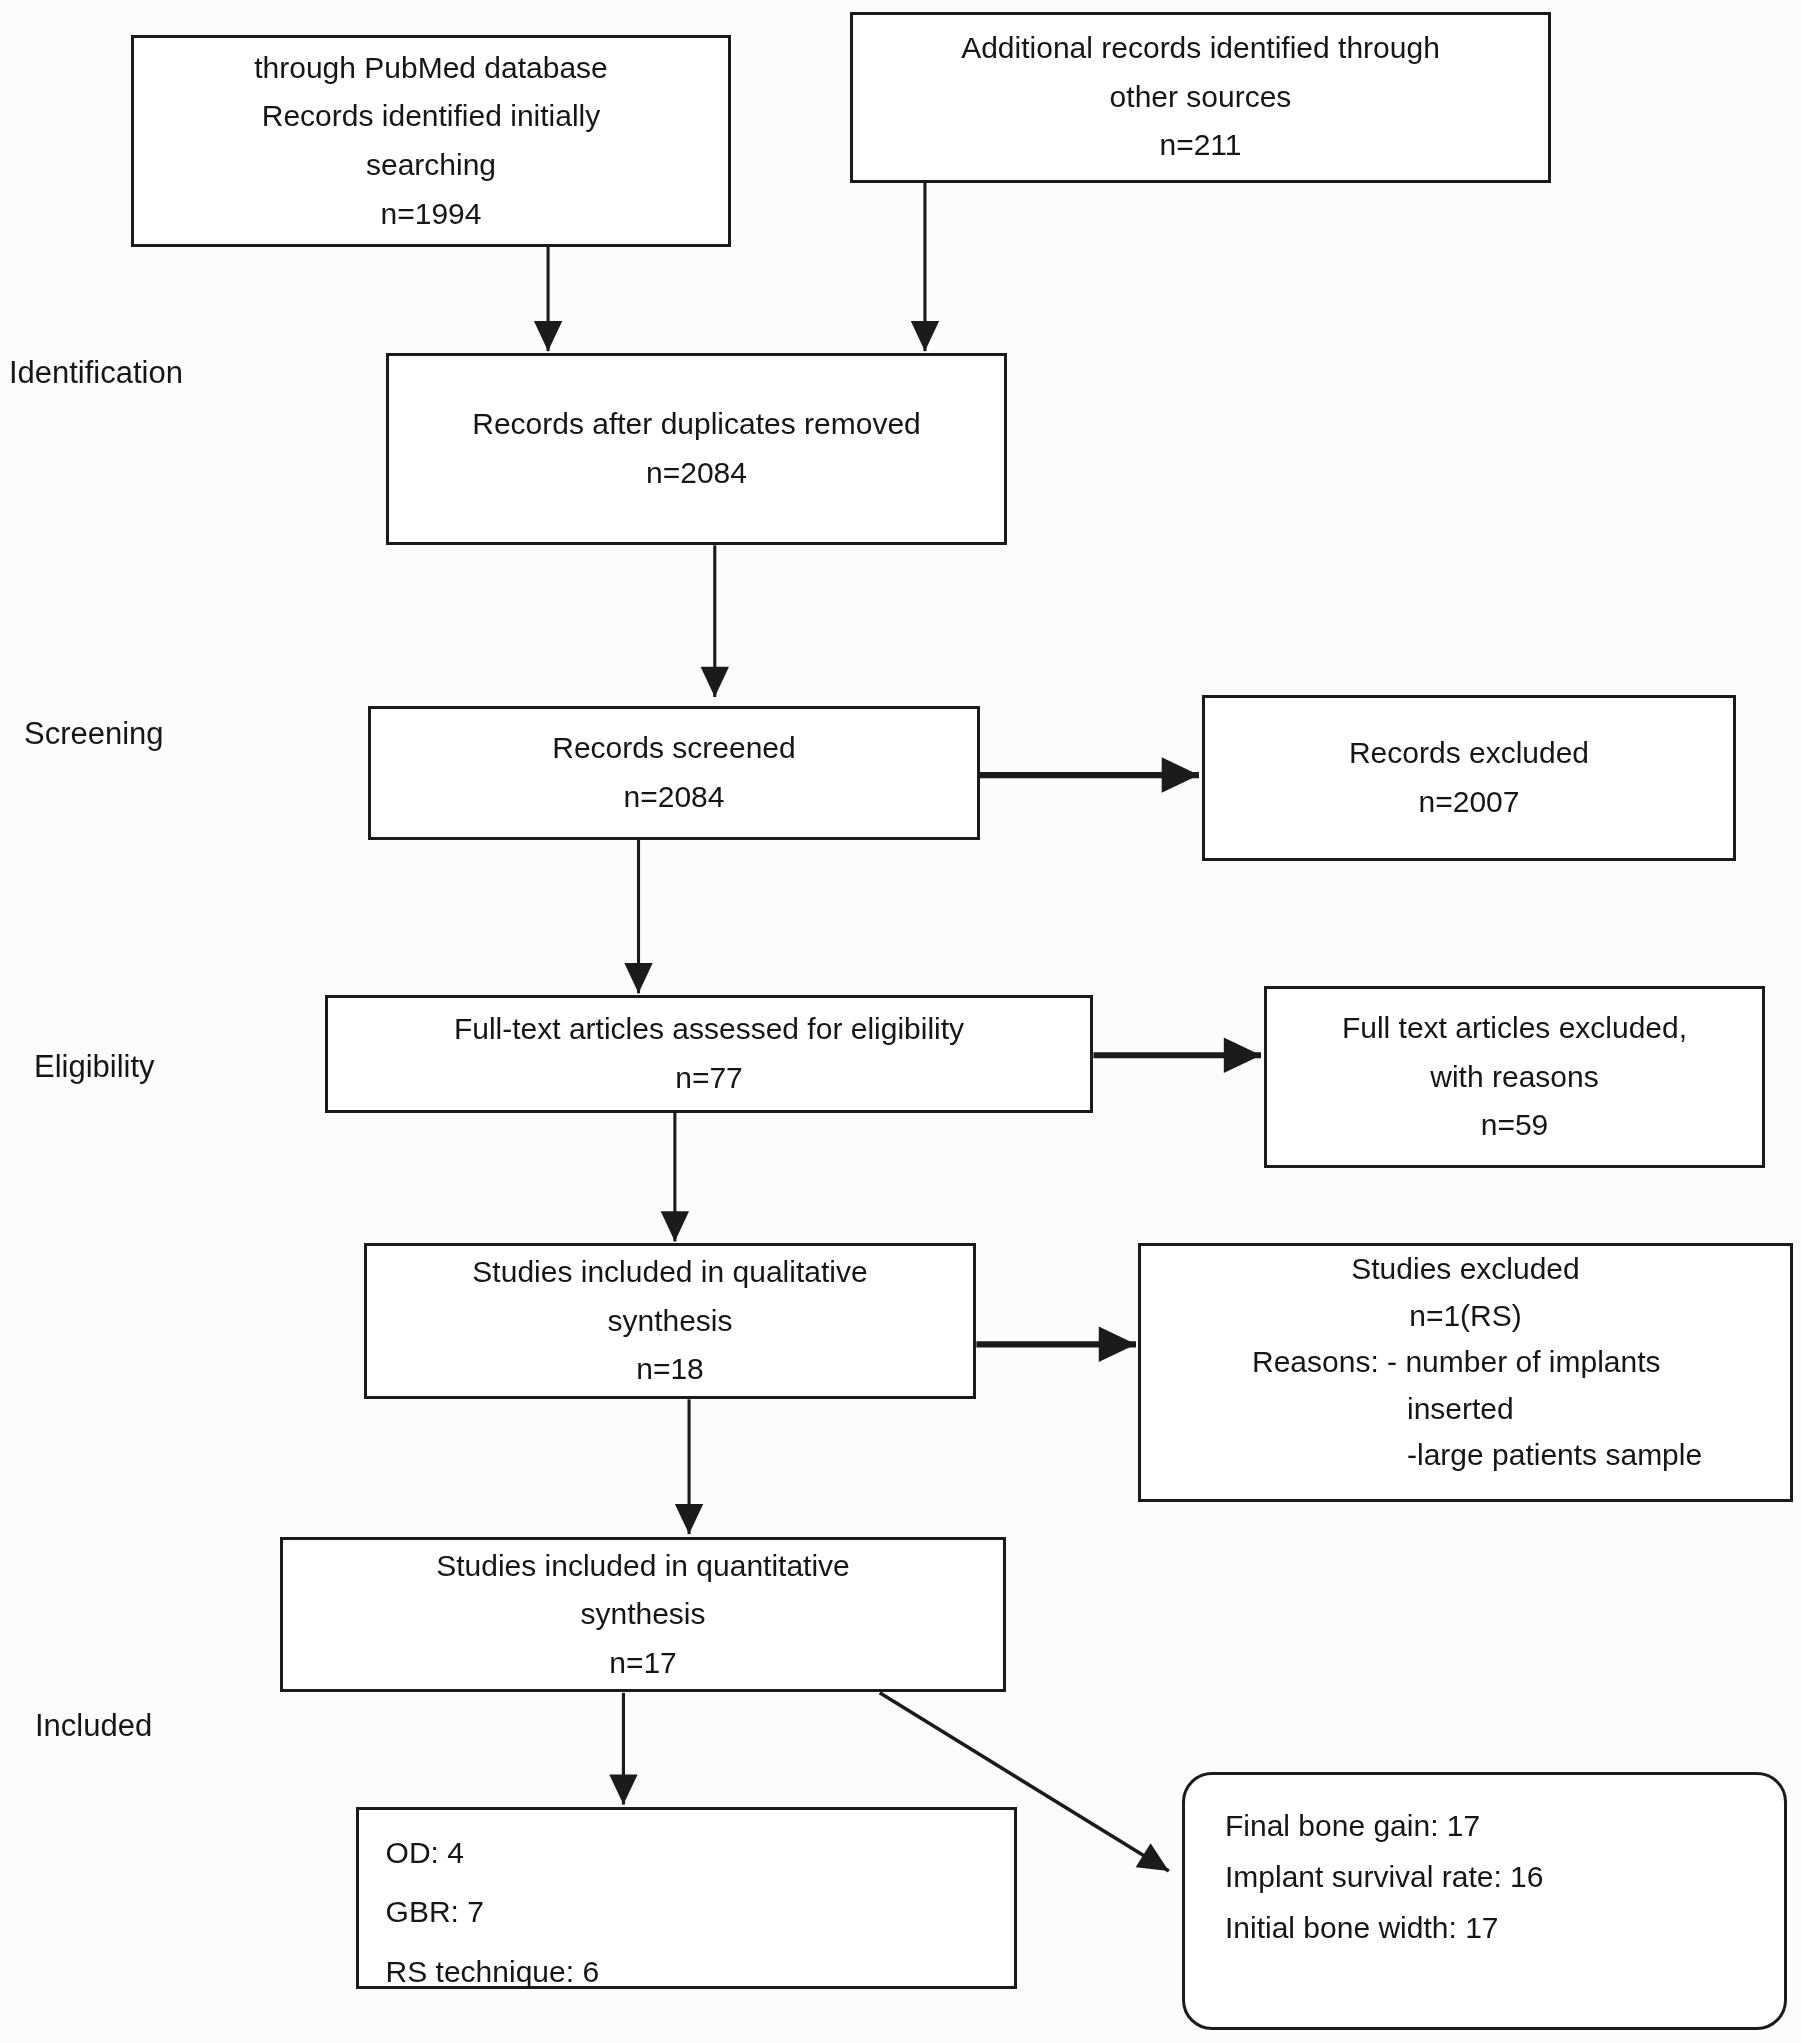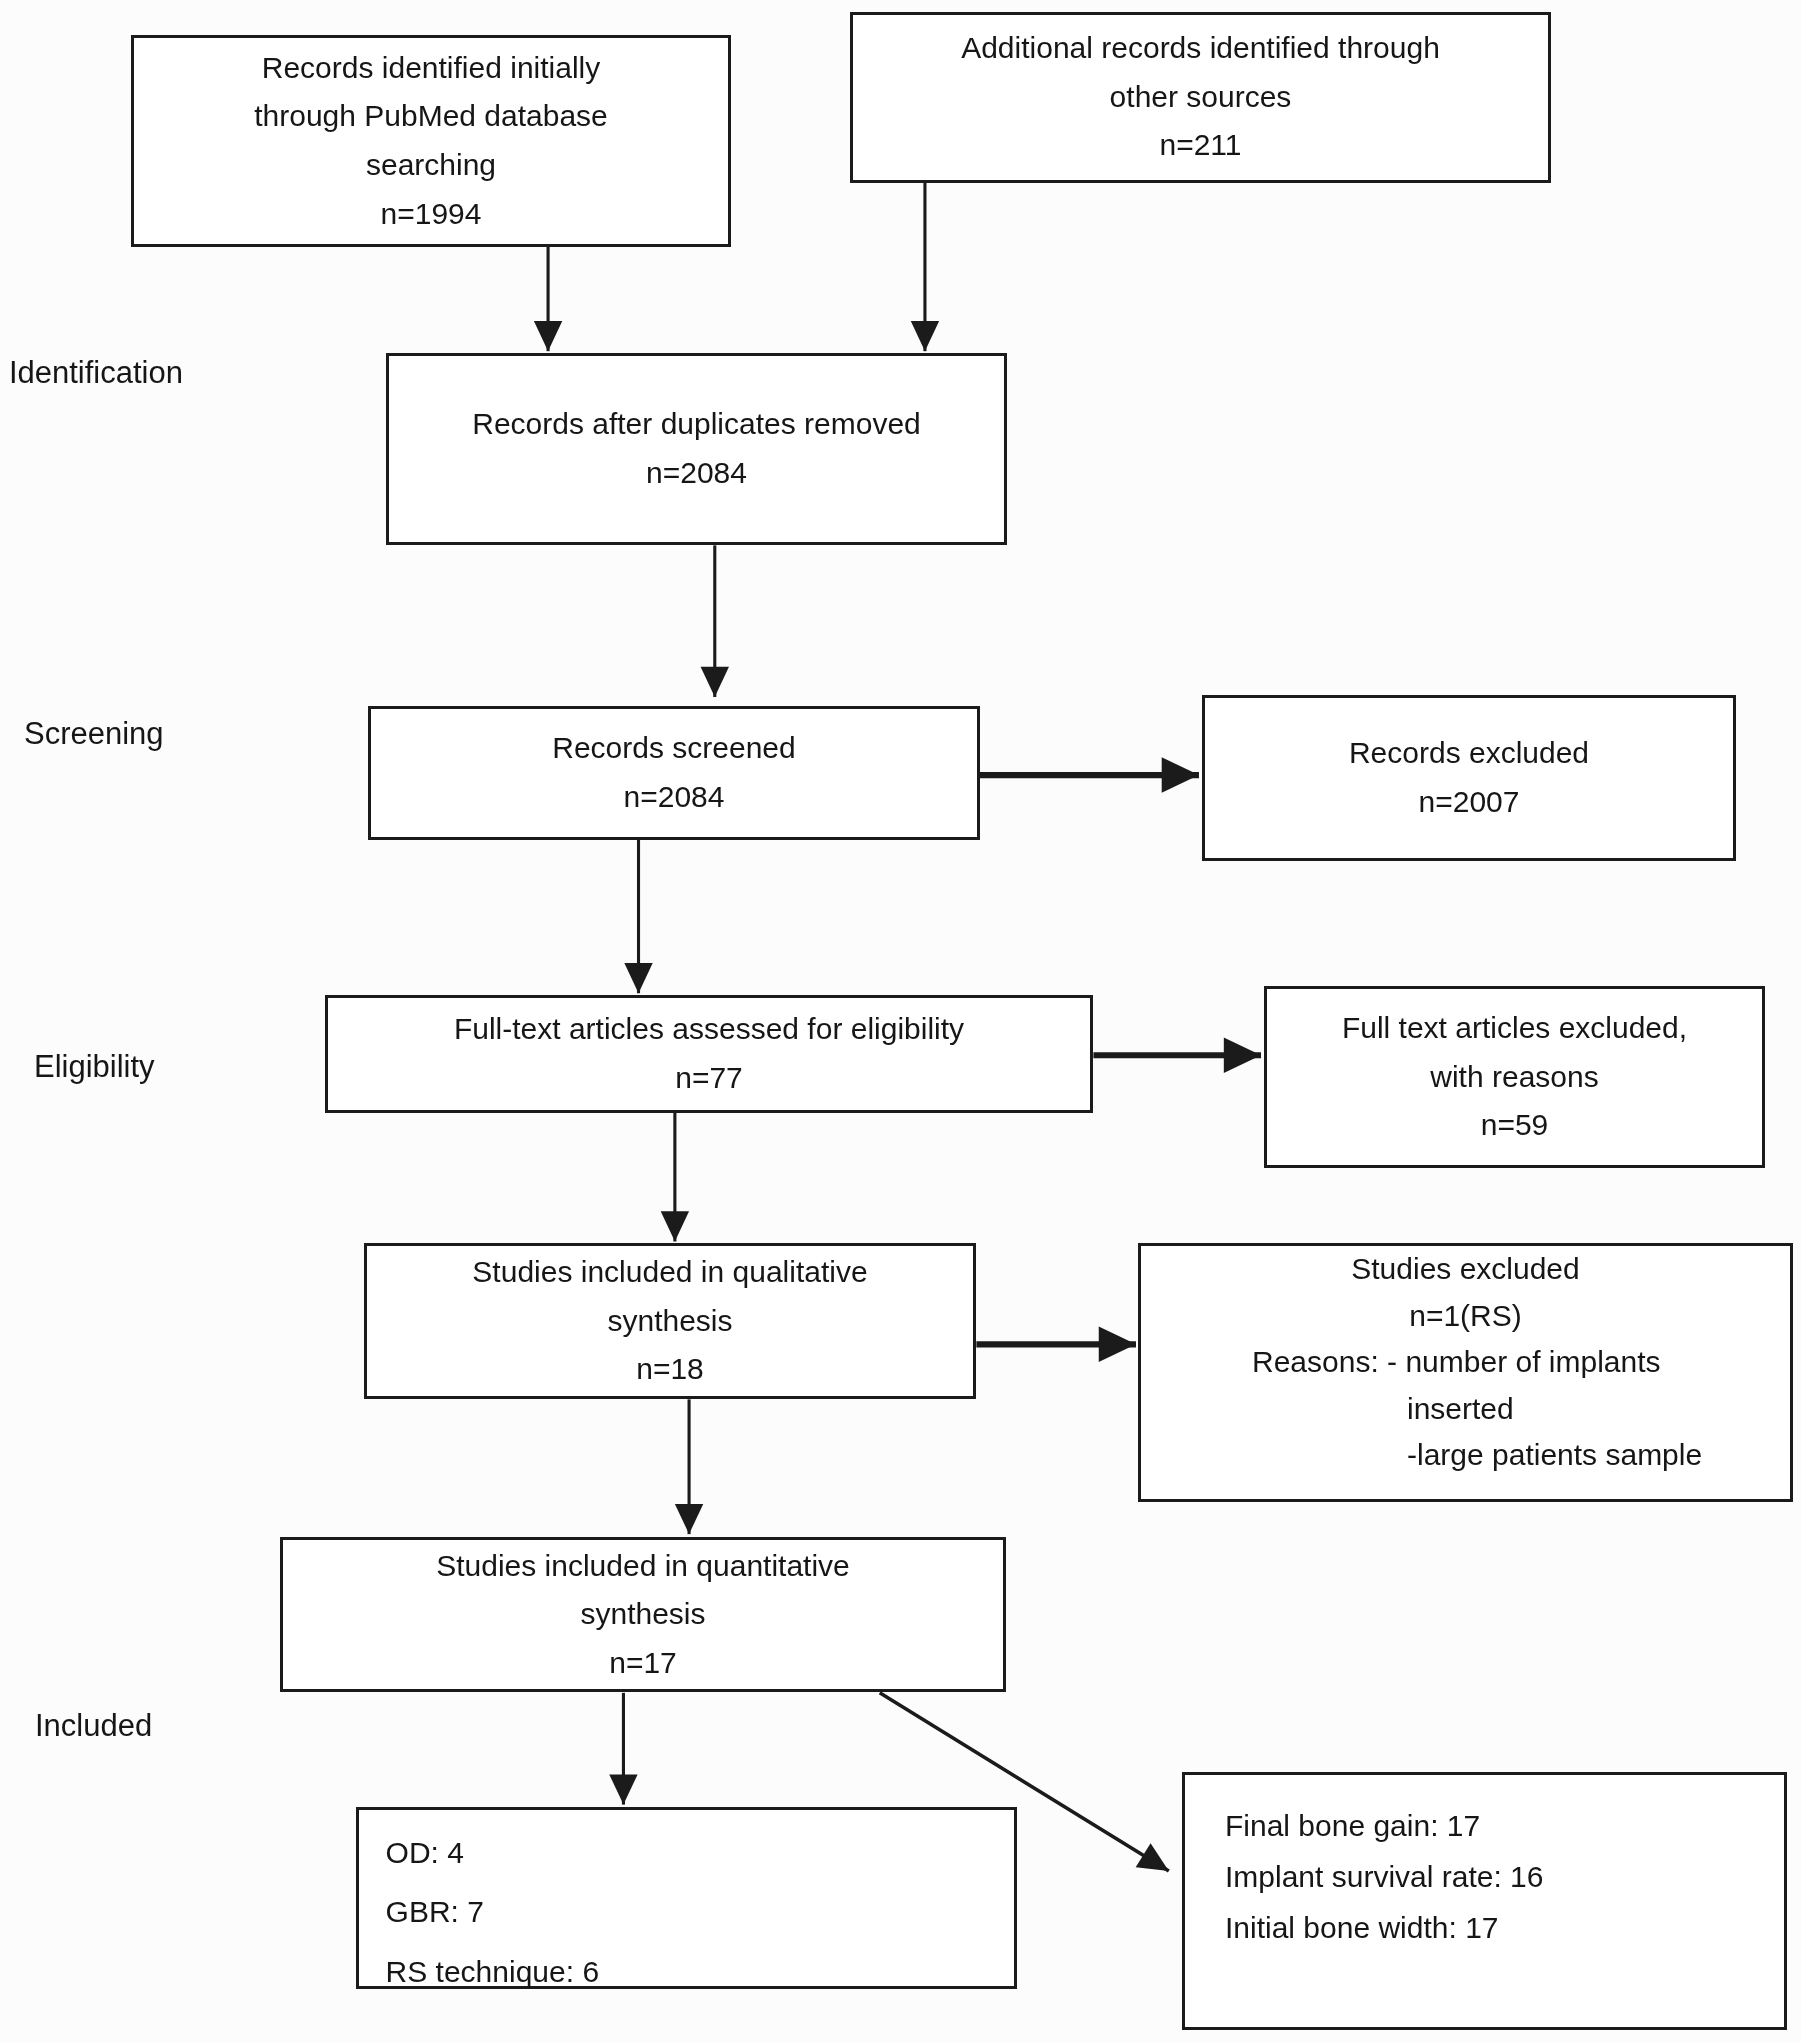--- a/index.html
+++ b/index.html
@@ -81,22 +81,22 @@
     <path d="M703,1909 L703,2035" stroke="#1b1b1b" stroke-width="3.5" fill="none" marker-end="url(#head-s)"></path>
     <path d="M992,1909 L1318,2110" stroke="#1b1b1b" stroke-width="4" fill="none" marker-end="url(#head-s)"></path>
   </svg>
 
   <div class="stage-label" style="left:8.9px;top:355px;">Identification</div>
   <div class="stage-label" style="left:24px;top:716px;">Screening</div>
   <div class="stage-label" style="left:34px;top:1049px;">Eligibility</div>
   <div class="stage-label" style="left:35px;top:1708px;">Included</div>
 
   <div class="box" style="left:131px;top:35px;width:600px;height:212px;">
+    <div>through PubMed database</div>
     <div>Records identified initially</div>
-    <div>through PubMed database</div>
     <div>searching</div>
     <div>n=1994</div>
   </div>
 
   <div class="box" style="left:850px;top:11.5px;width:701px;height:171px;">
     <div>Additional records identified through</div>
     <div>other sources</div>
     <div>n=211</div>
   </div>
 
@@ -145,20 +145,20 @@
     <div>synthesis</div>
     <div>n=17</div>
   </div>
 
   <div class="box left-align tech" style="left:356px;top:1807px;width:661px;height:182px;gap:10px;">
     <div>OD: 4</div>
     <div>GBR: 7</div>
     <div>RS technique: 6</div>
   </div>
 
-  <div class="box left-align outcomes" style="left:1182px;top:1772px;width:605px;height:258px;">
+  <div class="box left-align outcomes" style="left:1182px;top:1772px;width:605px;height:258px;border-radius:30px;">
     <div>Final bone gain: 17</div>
     <div>Implant survival rate: 16</div>
     <div>Initial bone width: 17</div>
   </div>
 
 </div>
 
 
 </body></html>

